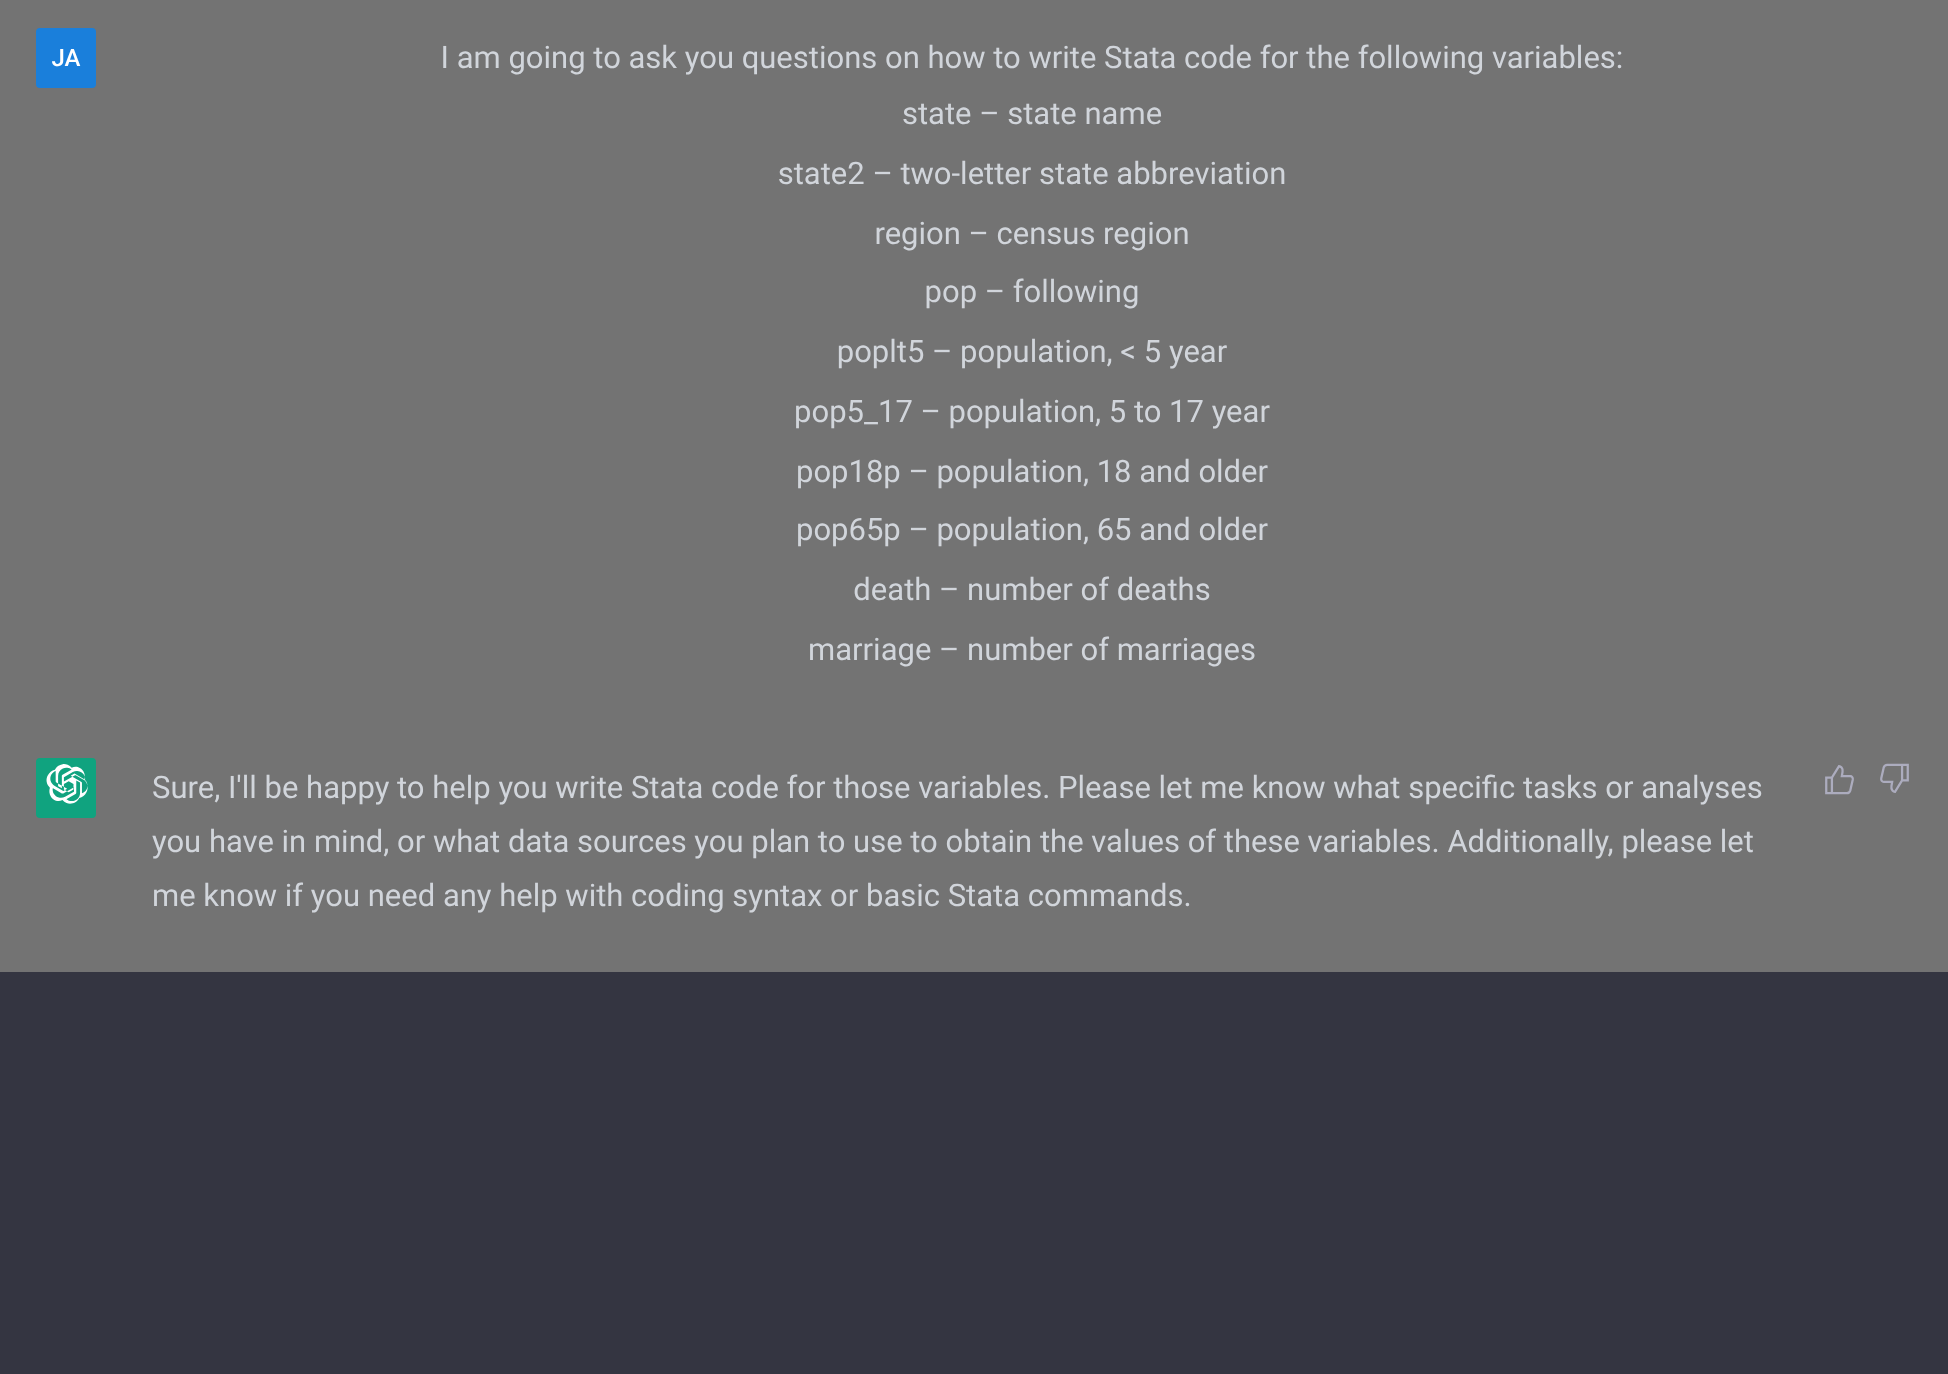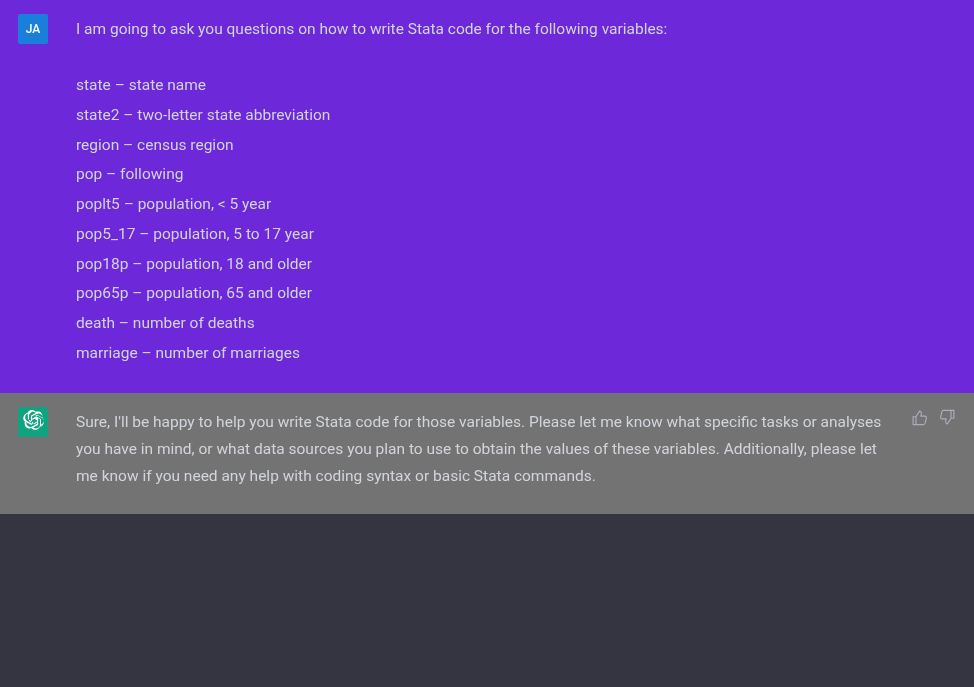--- a/index.html
+++ b/index.html
@@ -14,21 +14,22 @@
       width: 974px;
       height: 687px;
       overflow: hidden;
     }
     .message {
       display: flex;
       padding: 14px 18px 24px 18px;
       gap: 28px;
     }
     .message.user {
-      background: #6d28d9;
+      background: #737373;
+      text-align: center;
     }
     .message.assistant {
       background: #737373;
     }
     .avatar {
       width: 30px;
       height: 30px;
       flex-shrink: 0;
       display: flex;
       align-items: center;
@@ -52,21 +53,20 @@
       flex: 1;
       font-size: 15.5px;
       line-height: 1.75;
       color: #d1d5db;
       padding-top: 2px;
     }
     .content p {
       margin: 0;
     }
     .content .intro {
-      margin-bottom: 28px;
     }
     .var-line {
       line-height: 1.92;
     }
     .feedback {
       display: flex;
       gap: 10px;
       flex-shrink: 0;
       padding-top: 4px;
       color: #acacbe;

